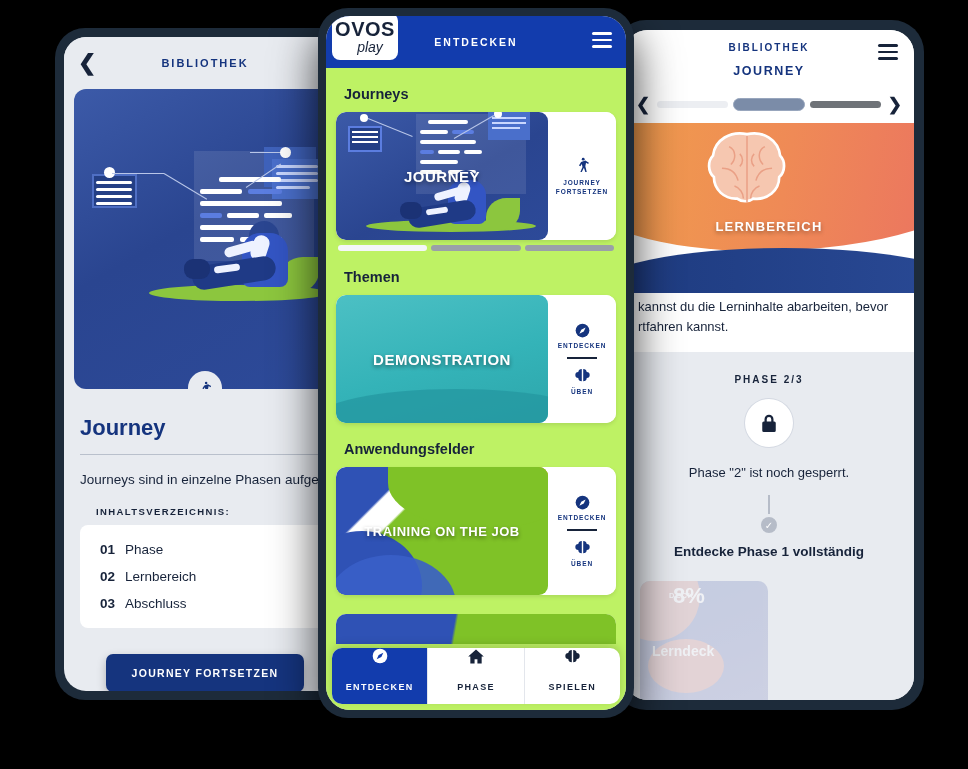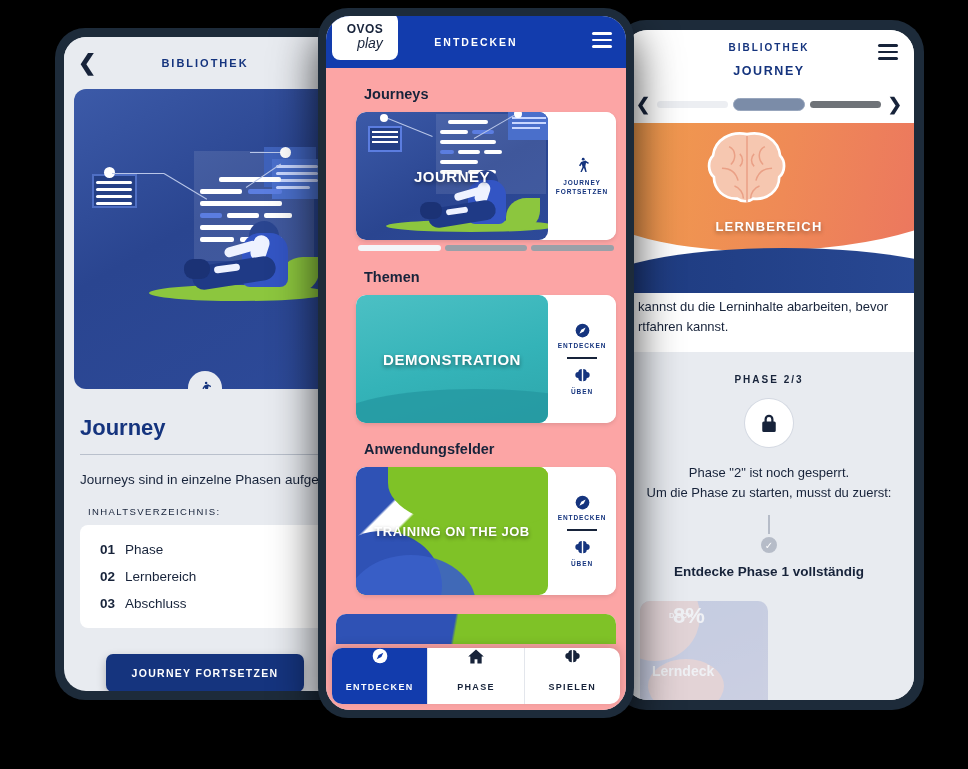--- a/index.html
+++ b/index.html
@@ -36,40 +36,40 @@
   .hero-dot{position:absolute;width:11px;height:11px;border-radius:50%;background:#fff;}
   .hero-conn{position:absolute;background:#b9c6e8;height:1px;transform-origin:left center;}
   .hero-grass{position:absolute;background:#8cc63e;border-radius:50%;}
   .l-hero-badge{ position:absolute; left:50%; bottom:-16px; transform:translateX(-50%);
      width:34px;height:34px;border-radius:50%;background:#e8ebf0;display:flex;align-items:center;
      justify-content:center;color:#15347e;}
   .l-body{ padding:26px 16px 0 16px;}
   .l-h1{ font-size:22px; font-weight:bold; color:#15347e;}
   .l-rule{ height:1px; background:#b9c0cc; margin:13px 0 15px;}
   .l-para{ font-size:13.5px; color:#17233a; line-height:1.45; white-space:nowrap; overflow:hidden;}
-  .l-sub{ font-size:9.5px; font-weight:normal; letter-spacing:1.4px; color:#17233a; margin:16px 0 8px 8px;}
+  .l-sub{ font-size:9.5px; font-weight:bold; letter-spacing:1.4px; color:#17233a; margin:16px 0 8px 16px;}
   .l-card{ background:#fff; border-radius:8px; padding:11px 0; }
   .toc-row{ display:flex; gap:10px; padding:6px 20px; font-size:13.5px; color:#17233a;}
   .toc-num{ font-weight:bold;}
   .l-btnwrap{ text-align:center; margin-top:26px;}
   .l-btn{ display:inline-block; background:#15347e; color:#fff; font-size:10.5px; font-weight:bold;
           letter-spacing:1.3px; padding:13px 26px; border-radius:7px; border:none; cursor:pointer;
           box-shadow:0 4px 10px rgba(0,0,0,.25);}
 
   
   .c-head{ height:52px; background:#123cad; display:flex; align-items:center; position:relative;}
   .c-logo{ position:absolute; left:6px; top:-3px; width:66px; height:47px; background:#fff;
      border-radius:8px; display:flex; flex-direction:column; align-items:center; justify-content:center; line-height:1;}
-  .c-logo .o1{ font-size:12px; font-weight:bold; color:#17233a; letter-spacing:.5px;}
+  .c-logo .o1{ font-size:20px; font-weight:bold; color:#17233a; letter-spacing:.5px;}
   .c-logo .o2{ font-size:14px; font-style:italic; color:#17233a; margin-top:1px; margin-left:10px;}
   .c-title{ position:absolute; left:0; right:0; text-align:center; font-size:10.5px; font-weight:bold;
             letter-spacing:2px; color:#fff;}
   .c-burger{ position:absolute; right:14px; top:16px; width:20px; cursor:pointer;}
   .c-burger span{ display:block; height:2.6px; background:#fff; border-radius:2px; margin-bottom:4px;}
-  .c-scroll{ height:calc(100% - 52px); overflow:hidden; position:relative; background:#fca5a5;padding-left:20px;}
+  .c-scroll{ height:calc(100% - 52px); overflow:hidden; position:relative; background:#bef264;}
   .sec-title{ font-size:14.5px; font-weight:bold; color:#17233a; padding:18px 18px 10px;}
   .row-card{ margin:0 10px; background:#fff; border-radius:10px; display:flex; overflow:hidden;
              box-shadow:0 2px 4px rgba(0,0,0,.10);}
   .row-thumb{ flex:1; height:128px; position:relative; overflow:hidden; border-radius:9px;}
   .row-thumb .tlabel{ position:absolute; left:0; right:0; top:50%; transform:translateY(-50%);
      text-align:center; color:#fff; font-size:15px; font-weight:bold; letter-spacing:.5px;
      text-shadow:0 2px 4px rgba(0,0,0,.45);}
   .row-side{ width:68px; display:flex; flex-direction:column; align-items:center; justify-content:center;
              background:#fff; gap:3px; padding:6px 0;}
   .side-act{ display:flex; flex-direction:column; align-items:center; gap:4px; cursor:pointer;}
@@ -249,21 +249,20 @@
       </div>
 
       <div class="r-lock">
         <div class="r-phase">PHASE 2/3</div>
         <div class="r-lockcircle">
           <svg width="18" height="20" viewBox="0 0 24 26" fill="#17233a">
               <path d="M6 11V8a6 6 0 0112 0v3h1a2 2 0 012 2v10a2 2 0 01-2 2H5a2 2 0 01-2-2V13a2 2 0 012-2h1zm3 0h6V8a3 3 0 00-6 0v3z"></path>
             </svg>
         </div>
         <div class="r-locktext">Phase "2" ist noch gesperrt.</div>
-        <div class="r-locktext">Um die Phase zu starten, musst du zuerst:</div>
         <div class="r-stem"></div>
         <div class="r-check">✓</div>
         <div class="r-goal">Entdecke Phase 1 vollständig</div>
 
         <div class="r-deck">
           <div class="r-deckcard" style="background:linear-gradient(160deg,#7e8fc0 0%,#8b94c4 50%,#9a9ec9 100%);">
             <div style="position:absolute;left:-30px;top:-30px;width:90px;height:90px;border-radius:50%;background:#e8a79a;opacity:.8;"></div>
             <div style="position:absolute;left:8px;top:58px;width:76px;height:54px;border-radius:50%;background:#e8a79a;opacity:.85;"></div>
 
             <div class="dk">DECK</div>

